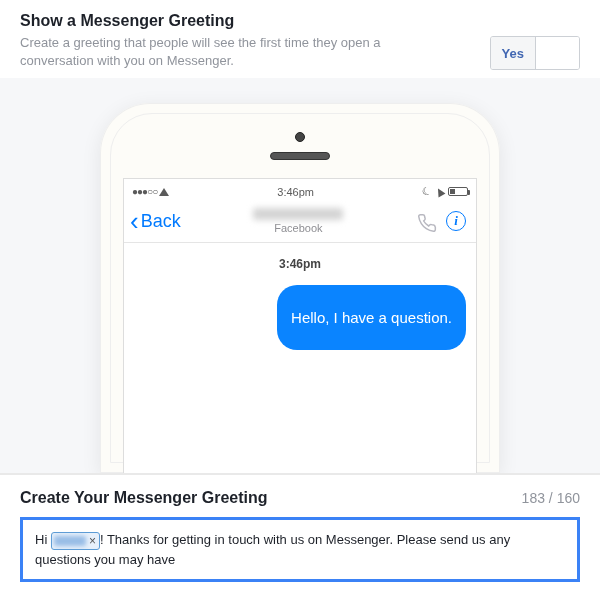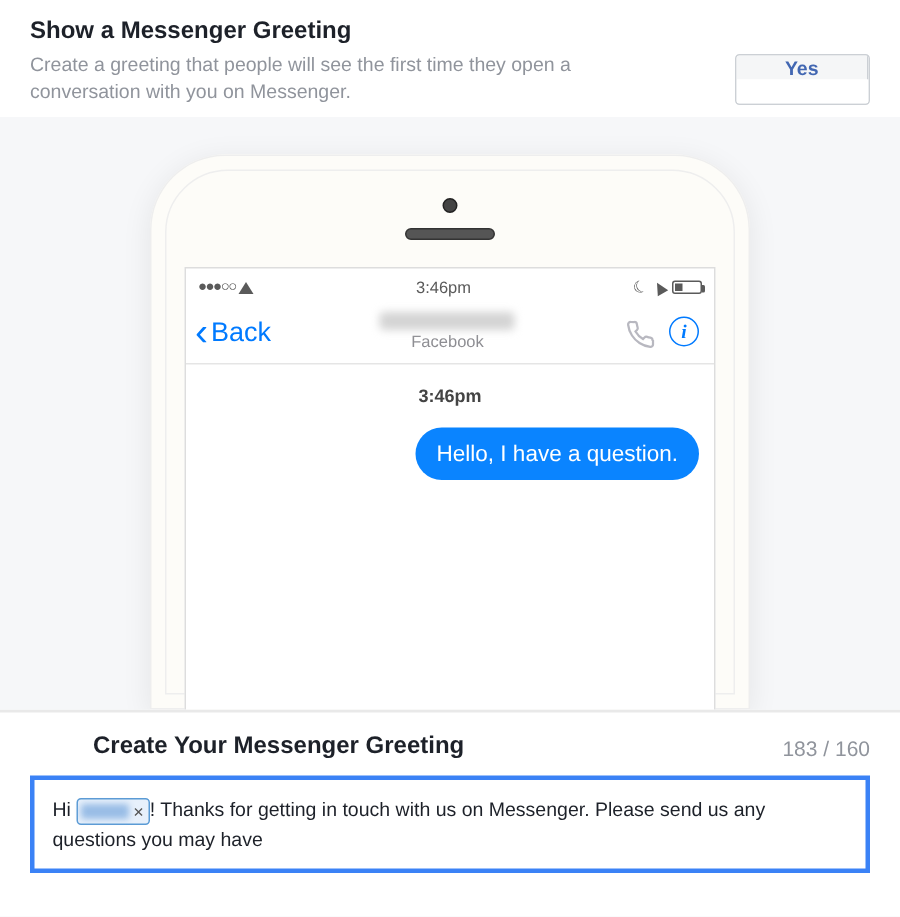--- a/index.html
+++ b/index.html
@@ -28,21 +28,20 @@
     max-width: 420px;
   }
   .toggle {
     display: flex;
     border: 1px solid #ccd0d5;
     border-radius: 3px;
     overflow: hidden;
     width: 90px;
     height: 34px;
     flex-shrink: 0;
-    flex-direction: column;
   }
   .toggle-opt {
     flex: 1;
     display: flex;
     align-items: center;
     justify-content: center;
     font-size: 13px;
     font-weight: 600;
     cursor: pointer;
   }
@@ -176,34 +175,33 @@
   }
   .chat-body { padding: 14px 10px; }
   .chat-time {
     text-align:center; font-size:12px; font-weight:600; color:#444;
     margin-bottom: 14px;
   }
   .bubble-row { display:flex; justify-content:flex-end; }
   .bubble {
     background: #0a84ff;
     color:#fff;
-    padding: 9px 14px;
+    padding: 24px 14px;
     border-radius: 20px;
     font-size: 15px;
     max-width: 80%;
   }
 
   .compose-section {
     border-top: 2px solid #e9e9e9;
     padding: 14px 20px;
   }
   .compose-header {
-    display:flex; justify-content: space-between; align-items: flex-end;
+    display:flex; justify-content: space-between; align-items: center;
     margin-bottom: 10px;
-    margin-left: 42px;
   }
   .compose-header h3 {
     font-size: 16px; font-weight: 600; color:#1d2129;
   }
   .char-count { font-size: 14px; color:#90949c; }
   .compose-box {
     border: 3px solid #3b82f6;
     padding: 10px 12px;
     font-size: 13px;
     color: #1d2129;

